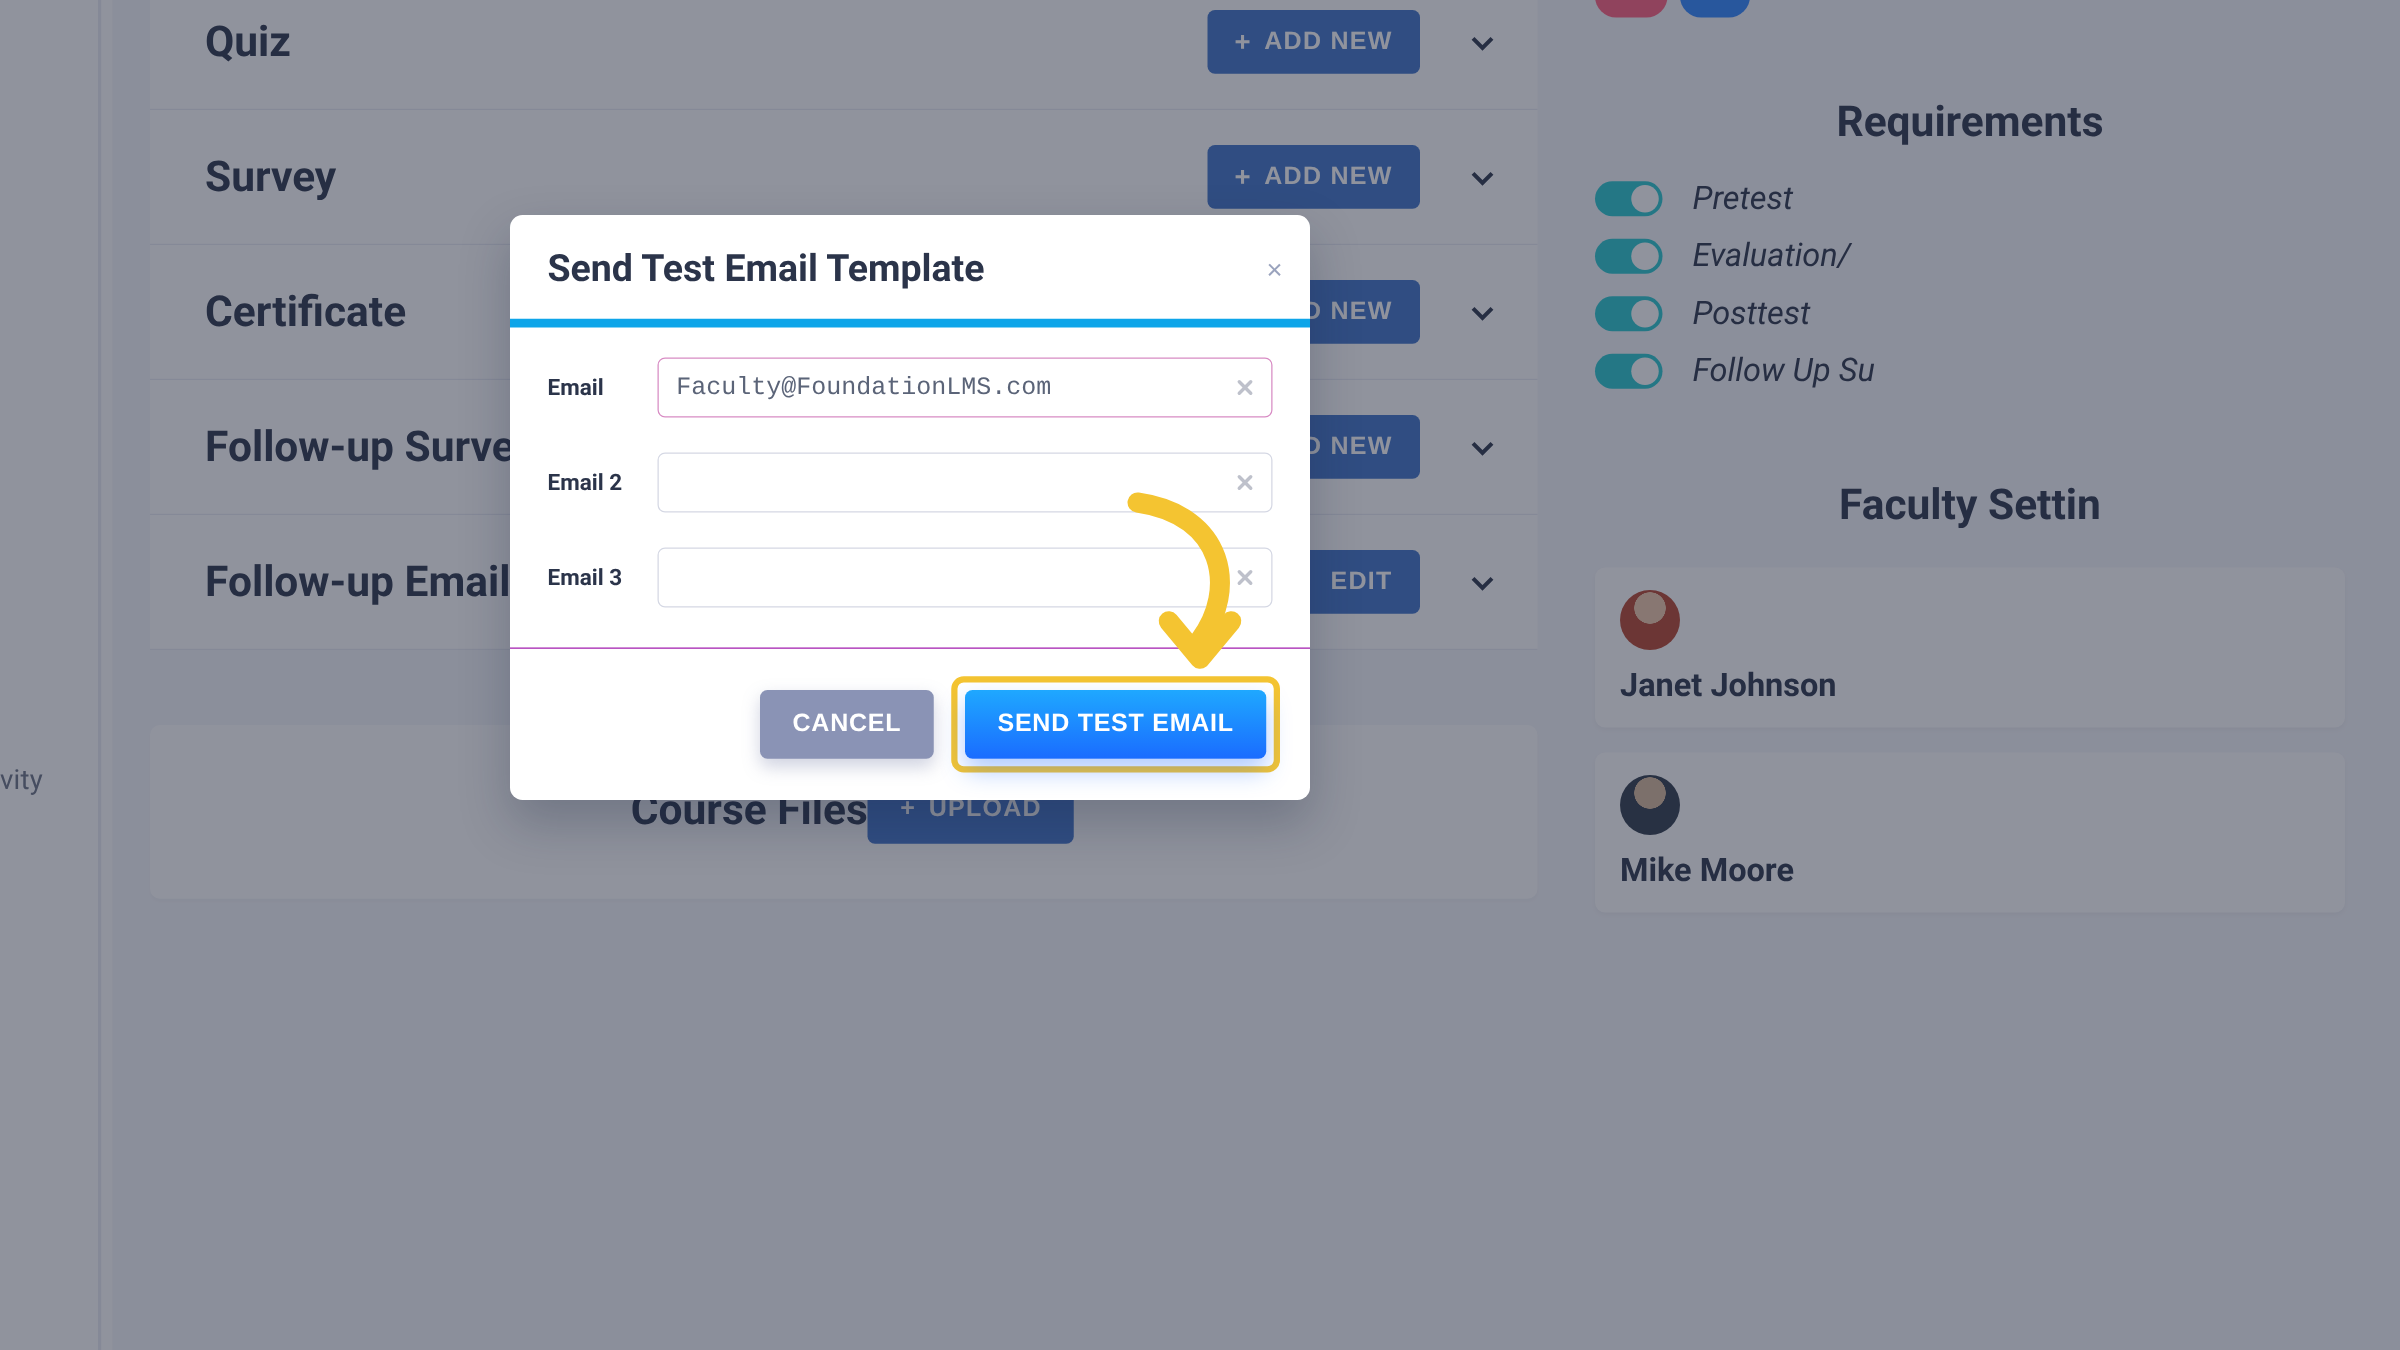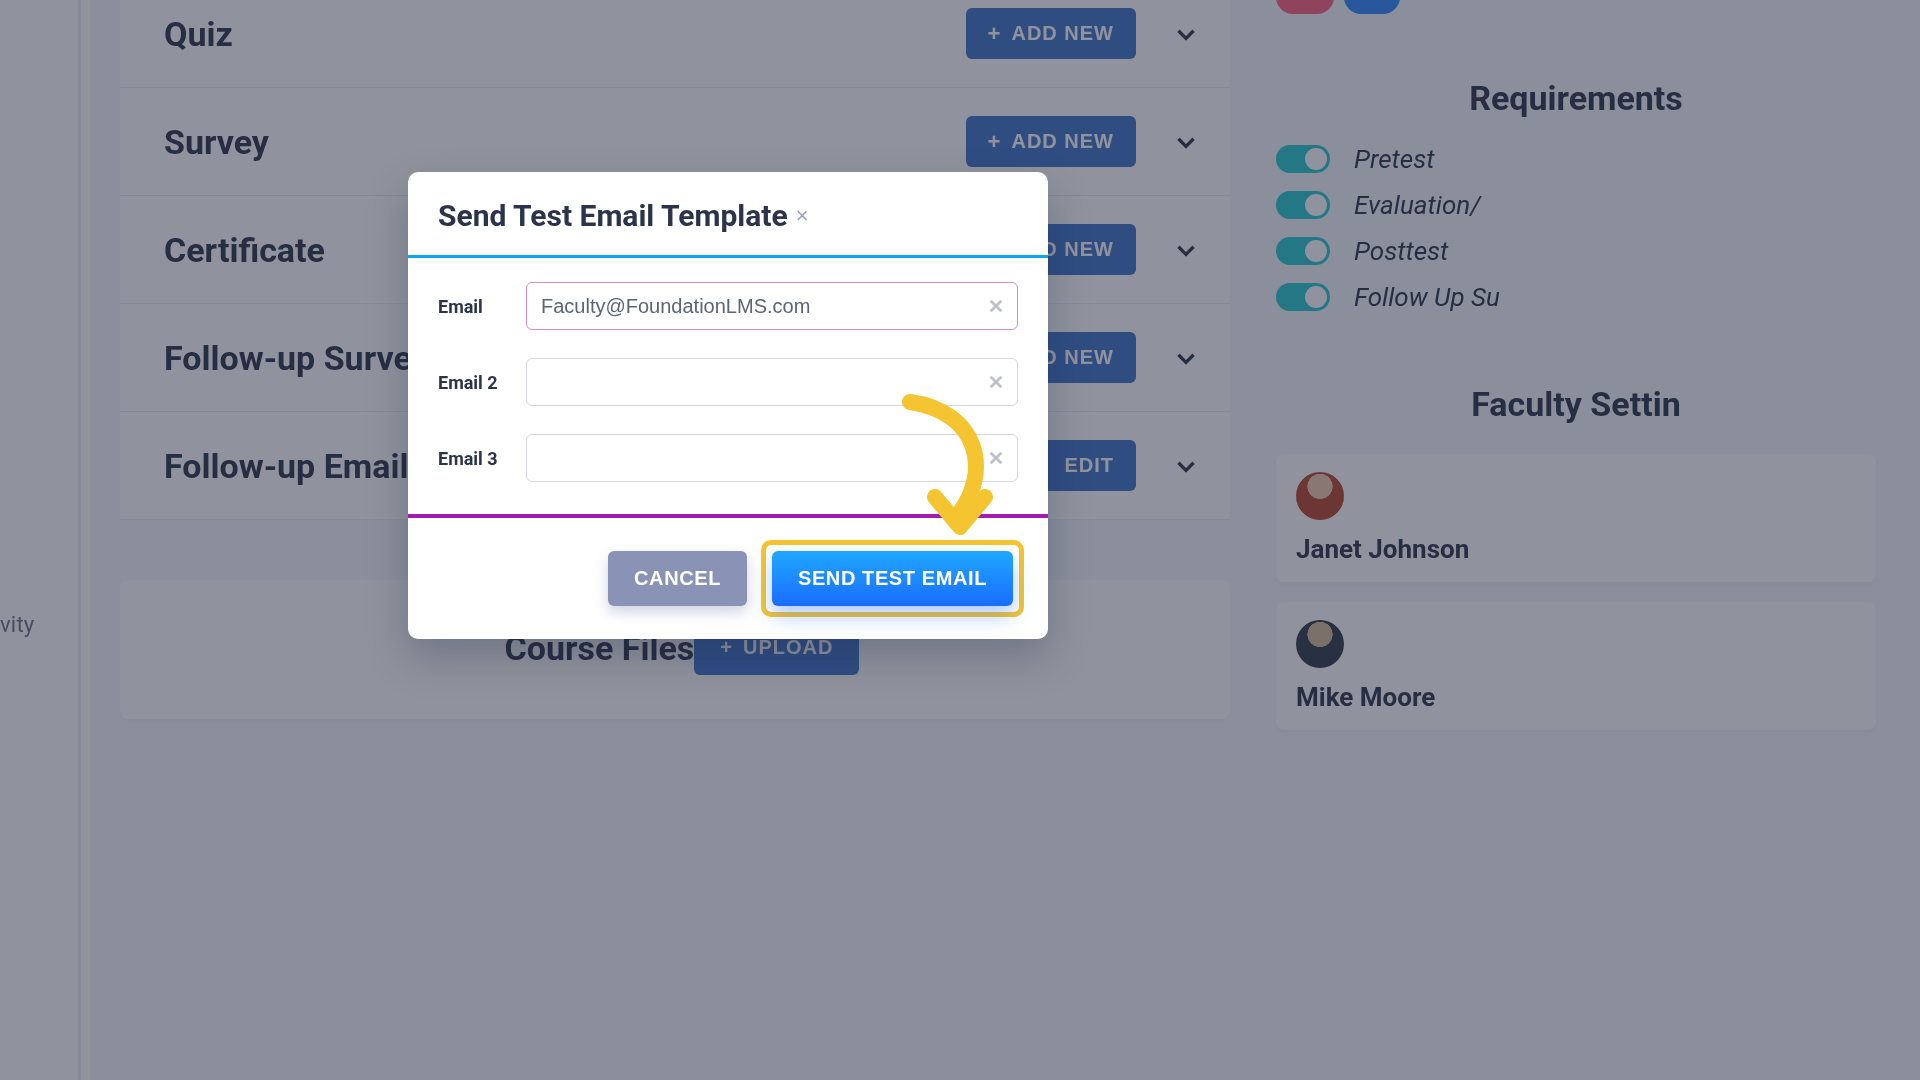--- a/index.html
+++ b/index.html
@@ -217,23 +217,24 @@
       left: 408px;
       top: 172px;
       width: 640px;
       background: #fff;
       border-radius: 10px;
       box-shadow: 0 18px 40px rgba(20,30,60,0.25);
       overflow: visible;
     }
     .modal-header {
       padding: 26px 14px 22px 30px;
-      border-bottom: 3px solid #0ea5e9;
-      display: flex;
-      align-items: center;
+      border-bottom: 7px solid #0ea5e9;
+      display: flex;
+      align-items: center;
+      justify-content: space-between;
     }
     .modal-title {
       color: #2b344a;
       font-size: 30px;
       font-weight: 700;
     }
     .modal-close {
       color: #9aa3bd;
       font-size: 22px;
       cursor: pointer;
@@ -264,37 +265,38 @@
     }
     .input {
       width: 100%;
       height: 48px;
       border: 1px solid #d5d8e4;
       border-radius: 6px;
       padding: 0 44px 0 14px;
       font-size: 20px;
       color: #5b6478;
       outline: none;
+      font-family: Liberation Mono, monospace;
     }
     .input.active { border-color: #d88cc4; }
     .clear-x {
       position: absolute;
       right: 10px;
       top: 50%;
       transform: translateY(-50%);
       width: 24px; height: 24px;
       cursor: pointer;
       display: inline-flex;
       align-items: center;
       justify-content: center;
     }
     .clear-x svg { width: 22px; height: 22px; opacity: 0.55; }
 
     .modal-footer {
-      border-top: 4px solid #a21caf;
+      border-top: 1px solid #a21caf;
       padding: 22px 24px;
       display: flex;
       justify-content: flex-end;
       gap: 14px;
       align-items: center;
     }
     .btn {
       border: none;
       border-radius: 6px;
       font-size: 20px;

